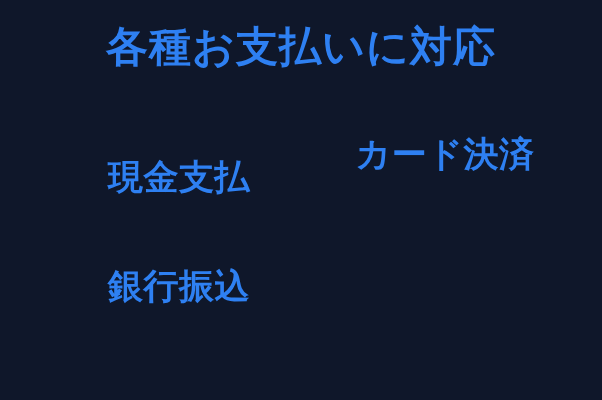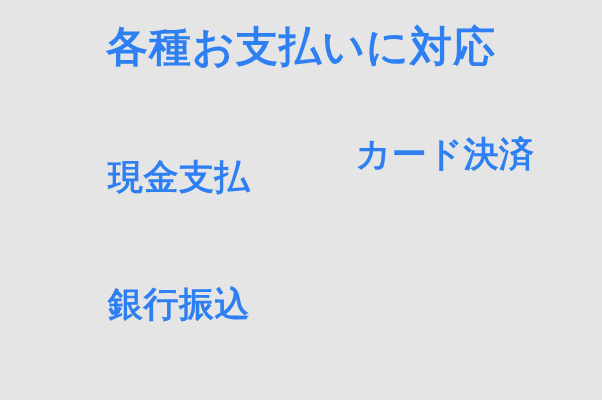--- a/index.html
+++ b/index.html
@@ -11,21 +11,21 @@
     height: 400px;
     background: #ffffff;
     font-family: "DejaVu Sans", "Liberation Sans", sans-serif;
     overflow: hidden;
   }
 
   #slide {
     position: relative;
     width: 602px;
     height: 400px;
-    background: #e5e5e5;
+    background: #0f172a;
   }
 
   .txt {
     position: absolute;
     color: #2e80f2;
     font-weight: 700;
     font-family: "DejaVu Sans", "Liberation Sans", sans-serif;
     line-height: 1.0;
     white-space: nowrap;
     letter-spacing: 0.5px;
@@ -42,21 +42,21 @@
   }
 
   
   .col-left {
     left: 88px;
     text-align: left;
     font-size: 35px;
     margin-left: 20px;
   }
   #item-cash      { top: 160px; }
-  #item-transfer  { top: 287px; }
+  #item-transfer  { top: 269px; }
 
   
   .col-right {
     left: 330px;
     width: 230px;
     text-align: center;
     font-size: 35px;
   }
   #item-credit { top: 137px; }
   #item-qr     { top: 272px; }

